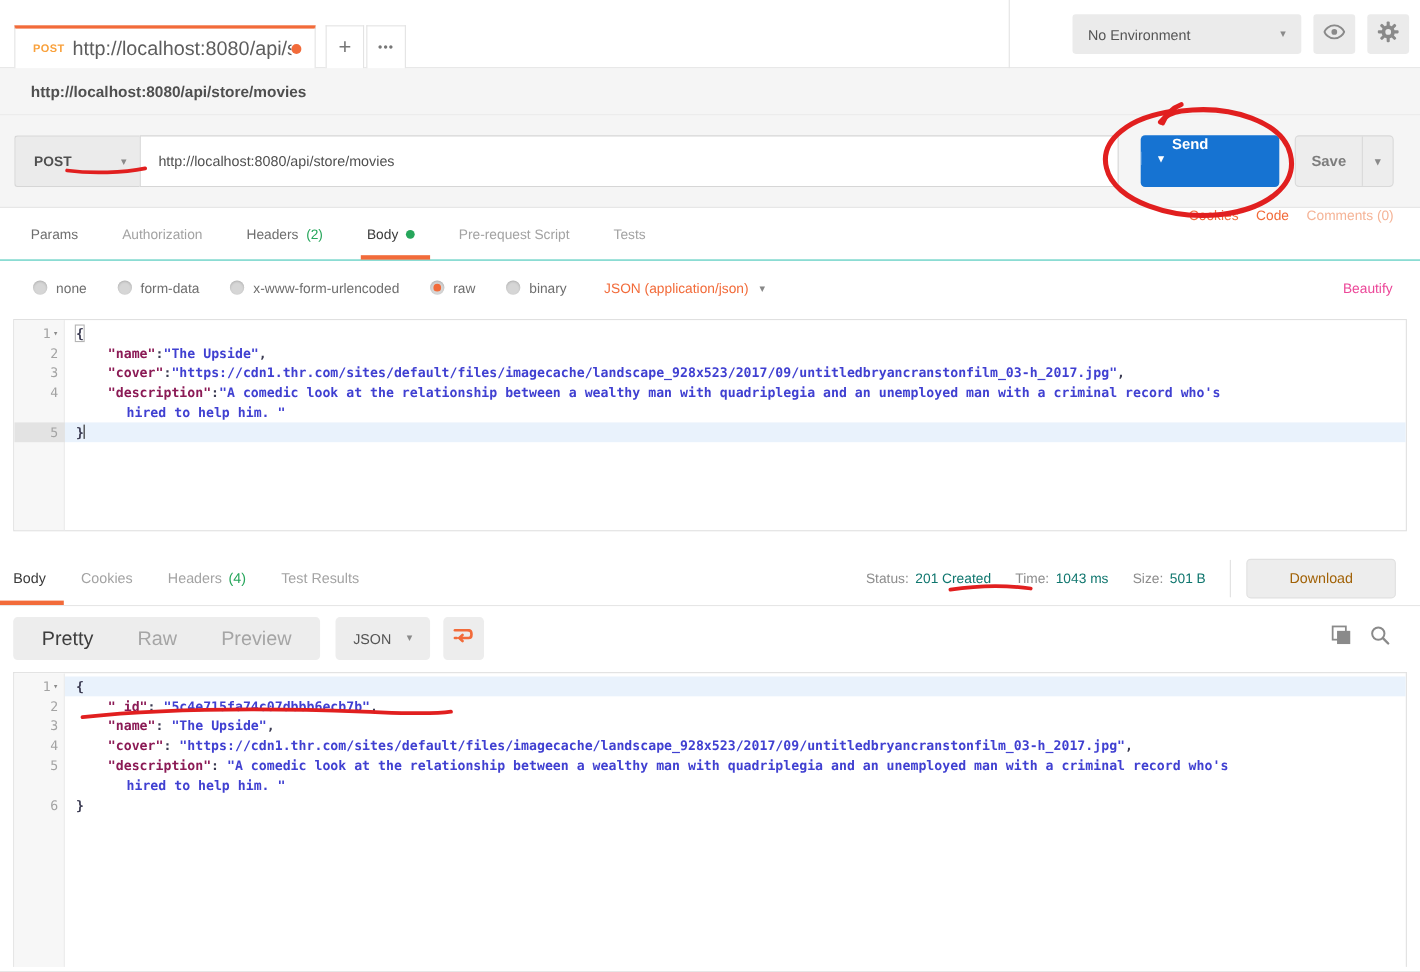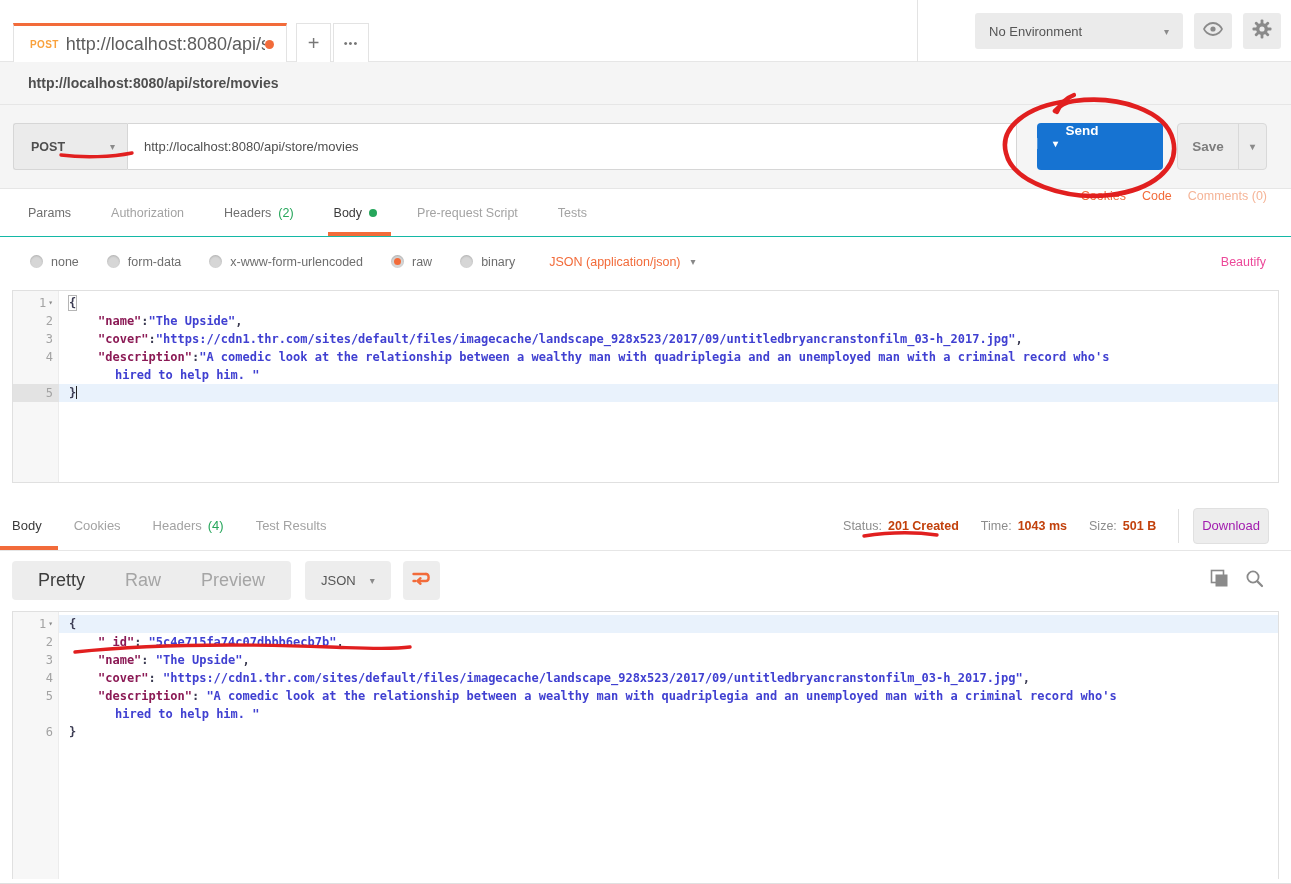--- a/index.html
+++ b/index.html
@@ -82,23 +82,23 @@
   .cursor { display:inline-block; width:1px; height:13px; background:#222; vertical-align:-2px; }
 
   
   .respheader { height:50px; background:#fff; border-bottom:1px solid #e6e6e6; display:flex; align-items:center; padding:0 22px 0 12px; font-size:13px; position:relative; }
   .resptab { margin-right:32px; color:#a3a3a3; position:relative; height:100%; display:flex; align-items:center; gap:6px; }
   .resptab.active { color:#3a3a3a; }
   .resptab.active::after { content:''; position:absolute; left:-12px; right:-16px; bottom:0; height:4px; background:#f26b3a; }
   .respheader .spacer { flex:1; }
   .meta { display:flex; align-items:center; gap:6px; margin-right:22px; font-size:12.5px; }
   .meta .lbl { color:#8d8d8d; }
-  .meta .val { color:#c2410c;font-weight:bold; }
+  .meta .val { color:#0f766e; }
   .respheader .vsep { width:1px; height:34px; background:#e0e0e0; margin-right:14px; }
-  .download { height:36px; padding:0 8px; background:#ededed; border:1px solid #e0e0e0; border-radius:4px; display:flex; align-items:center; color:#a21caf; font-size:13px; }
+  .download { height:36px; padding:0 38px; background:#ededed; border:1px solid #e0e0e0; border-radius:4px; display:flex; align-items:center; color:#a16207; font-size:13px; }
 
   
   .resptoolbar { height:58px; background:#fff; display:flex; align-items:center; padding:0 27px 0 12px; }
   .segmented { height:39px; background:#ededed; border-radius:4px; display:flex; align-items:center; padding:0 6px; }
   .seg { padding:0 20px; font-size:18px; color:#a5a5a5; }
   .seg.active { color:#3d3d3d; }
   .fmt-select { height:39px; background:#ededed; border-radius:4px; display:flex; align-items:center; gap:14px; padding:0 16px; margin-left:14px; font-size:13px; color:#555; }
   .wrap-btn { height:39px; width:37px; background:#ededed; border-radius:4px; display:flex; align-items:center; justify-content:center; margin-left:12px; }
   .resptoolbar .spacer { flex:1; }
   .ricon { margin-left:16px; display:flex; align-items:center; }

